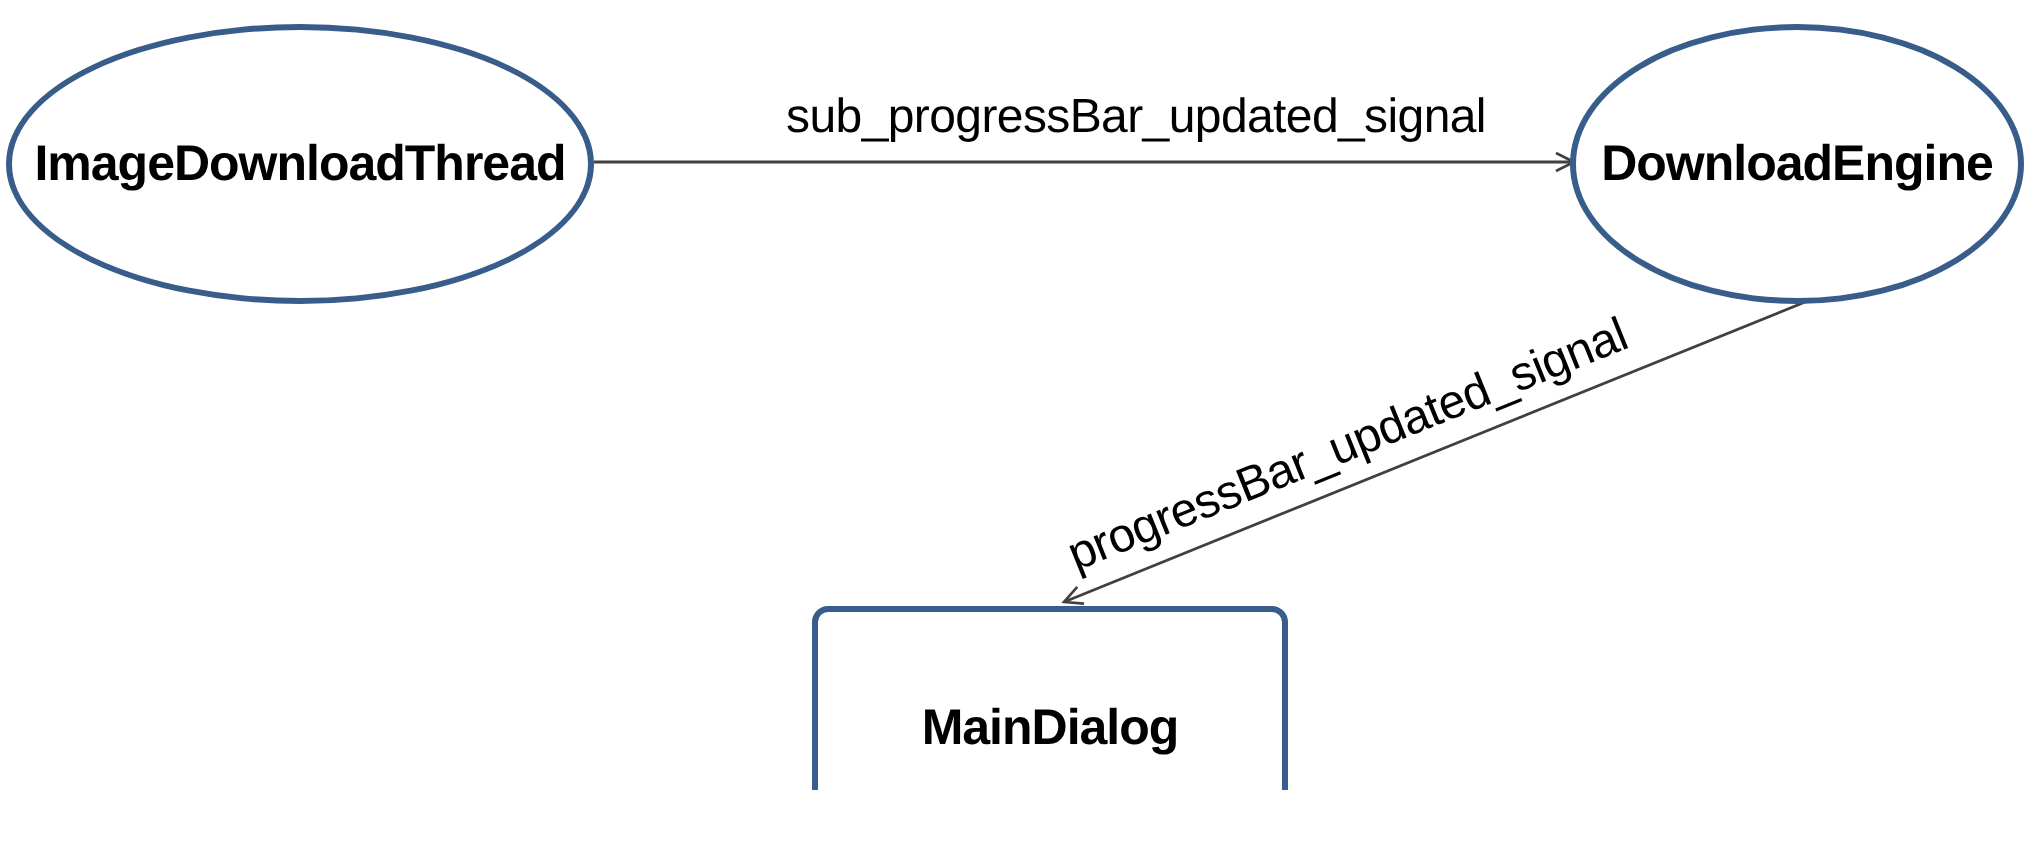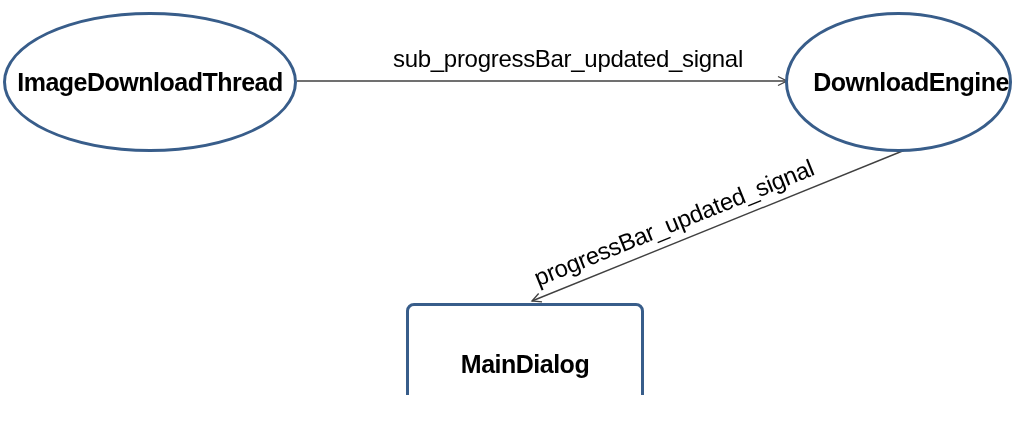--- a/index.html
+++ b/index.html
@@ -35,21 +35,21 @@
   .node.ellipse { border-radius: 50%; }
   .node.rounded-rect { border-radius: 8px; }
   .node-label {
     font-weight: bold;
     font-size: 25px;
     color: #000000;
     white-space: nowrap;
     letter-spacing: -0.5px;
   }
   .node-imagedownloadthread { left: 3px;   top: 12px;  width: 294px; height: 140px; }
-  .node-downloadengine      { left: 785px; top: 12px;  width: 227px; height: 140px; justify-content: flex-end; }
+  .node-downloadengine      { left: 785px; top: 12px;  width: 227px; height: 140px; }
   .node-maindialog          { left: 406px; top: 303px; width: 238px; height: 123px; }
   .edge-label {
     position: absolute;
     font-size: 24px;
     color: #000000;
     white-space: nowrap;
     letter-spacing: -0.3px;
   }
   .edge-label-horizontal {
     left: 544px;

